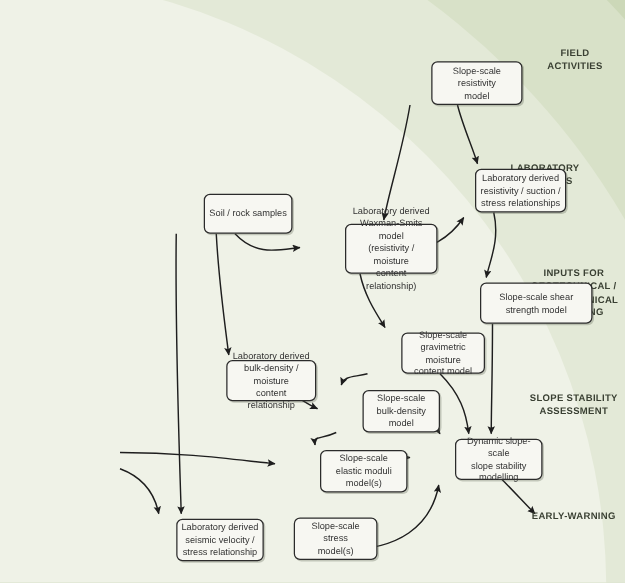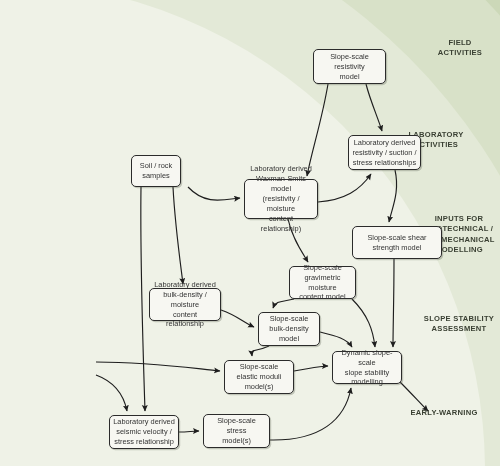--- a/index.html
+++ b/index.html
@@ -31,20 +31,21 @@
     display:flex;
     align-items:center;
     justify-content:center;
     text-align:center;
     font-size:7.4px;
     line-height:1.35;
     color:#333333;
     padding:2px 3px;
     white-space:pre-line;
     box-shadow:1.2px 1.2px 0 rgba(90,95,80,.30);
+    margin-left:32px;
   }
 </style>
 </head>
 <body>
 
 <div id="page">
 
   <svg id="bg" viewBox="0 0 500 466" width="500" height="466" preserveAspectRatio="none">
     <defs>
       <clipPath id="clipAll">
@@ -113,25 +114,25 @@
   <div class="zone-label" style="left:424px;top:38px;width:72px;">FIELD
 ACTIVITIES</div>
   <div class="zone-label" style="left:400px;top:130px;width:72px;">LABORATORY
 ACTIVITIES</div>
   <div class="zone-label" style="left:420px;top:214px;width:78px;">INPUTS FOR
 GEOTECHNICAL /
 GEOMECHANICAL
 MODELLING</div>
   <div class="zone-label" style="left:420px;top:314px;width:78px;">SLOPE STABILITY
 ASSESSMENT</div>
-  <div class="zone-label" style="left:405px;top:408px;width:78px;">EARLY-WARNING</div>
+  <div class="zone-label" style="left:420px;top:408px;width:78px;">EARLY-WARNING</div>
 
   <div class="node" style="left:313px;top:49px;width:73px;height:35px;">Slope-scale resistivity
 model</div>
-  <div class="node" style="left:131px;top:155px;width:50px;height:32px;">Soil / rock samples</div>
+  <div class="node" style="left:131px;top:155px;width:71px;height:32px;">Soil / rock samples</div>
   <div class="node" style="left:348px;top:135px;width:73px;height:35px;">Laboratory derived
 resistivity / suction /
 stress  relationships</div>
   <div class="node" style="left:244px;top:179px;width:74px;height:40px;">Laboratory derived
 Waxman-Smits model
 (resistivity / moisture
 content relationship)</div>
   <div class="node" style="left:352px;top:226px;width:90px;height:33px;">Slope-scale shear
 strength model</div>
   <div class="node" style="left:289px;top:266px;width:67px;height:33px;">Slope-scale

